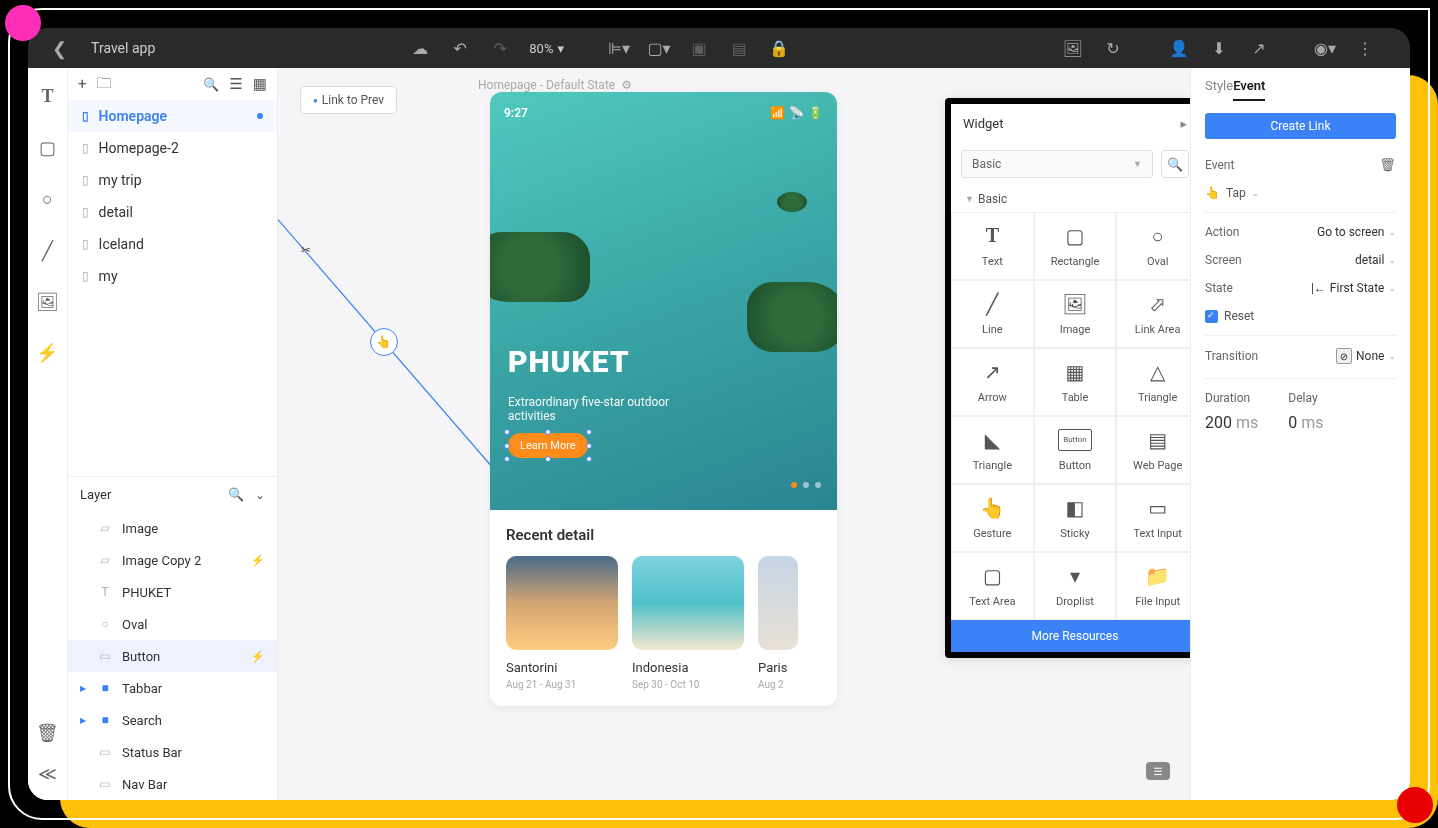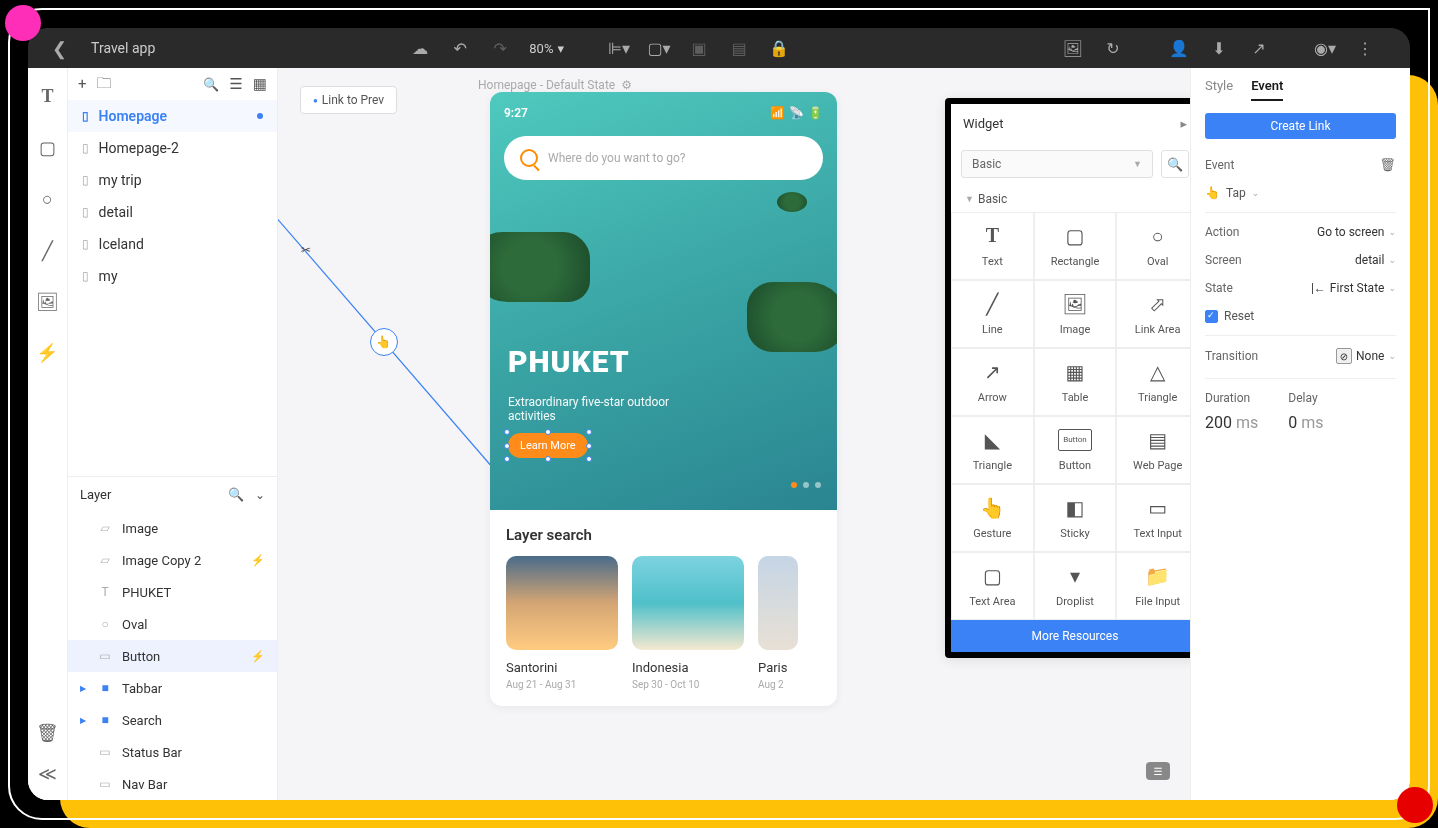--- a/index.html
+++ b/index.html
@@ -86,21 +86,21 @@
     .wp-section { font-size: 12px; color: #555; padding: 6px 14px; display: flex; gap: 4px; align-items: center; }
     .wp-grid { display: grid; grid-template-columns: repeat(3,1fr); }
     .wp-cell { height: 68px; border: .5px solid #eee; display: flex; flex-direction: column; align-items: center; justify-content: center; gap: 8px; cursor: pointer; }
     .wp-cell-ic { color: #555; font-size: 20px; height: 22px; display: flex; align-items: center; }
     .wp-cell-lbl { font-size: 11px; color: #555; }
     .wp-more { height: 32px; background: #3b82f6; color: #fff; font-size: 12px; display: flex; align-items: center; justify-content: center; cursor: pointer; }
     
     .note-icon { position: absolute; bottom: 20px; right: 20px; background: #888; color: #fff; border-radius: 4px; width: 24px; height: 18px; display: flex; align-items: center; justify-content: center; font-size: 10px; }
     
     .right-panel { width: 220px; background: #fff; border-left: 1px solid #eee; padding: 10px 14px; }
-    .rp-tabs { display: flex; gap: 18px; font-size: 13px; margin-bottom: 12px; }
+    .rp-tabs { display: flex; font-size: 13px; margin-bottom: 12px; }
     .rp-tab { color: #888; cursor: pointer; padding-bottom: 6px; }
     .rp-tab.active { color: #1a1a1a; font-weight: 600; border-bottom: 2px solid #1a1a1a; }
     .create-link { background: #3b82f6; color: #fff; font-size: 12px; height: 26px; display: flex; align-items: center; justify-content: center; border-radius: 3px; cursor: pointer; }
     .rp-section { margin-top: 18px; }
     .rp-row { display: flex; justify-content: space-between; align-items: center; font-size: 12px; color: #555; margin-bottom: 14px; }
     .rp-label { color: #666; }
     .rp-value { color: #333; display: flex; align-items: center; gap: 4px; }
     .rp-divider { height: 1px; background: #eee; margin: 12px 0; }
     .trash-ic { color: #666; cursor: pointer; font-size: 13px; }
     .tap-chip { display: flex; align-items: center; gap: 6px; color: #555; font-size: 12px; }
@@ -296,24 +296,20 @@
           <div class="island" style="top:100px;right:30px;width:30px;height:20px"></div>
 
           <div class="status-bar">
             <span>9:27</span>
             <span class="status-icons">
               <span>📶</span>
               <span>📡</span>
               <span>🔋</span>
             </span>
           </div>
-          <div class="search-pill">
-            <div class="search-ic"></div>
-            <span class="search-placeholder">Where do you want to go?</span>
-          </div>
           <div class="hero-text">
             <div class="hero-title">PHUKET</div>
             <div class="hero-sub">Extraordinary five-star outdoor activities</div>
             <div class="learn-more">
               <span>Learn More</span>
               <div class="sel-handle" style="top:-4px;left:-4px"></div>
               <div class="sel-handle" style="top:-4px;left:50%;margin-left:-3px"></div>
               <div class="sel-handle" style="top:-4px;right:-4px"></div>
               <div class="sel-handle" style="top:50%;left:-4px;margin-top:-3px"></div>
               <div class="sel-handle" style="top:50%;right:-4px;margin-top:-3px"></div>
@@ -322,21 +318,21 @@
               <div class="sel-handle" style="bottom:-4px;right:-4px"></div>
             </div>
           </div>
           <div class="pagination">
             <span class="pg-dot active"></span>
               <span class="pg-dot"></span>
               <span class="pg-dot"></span>
           </div>
         </div>
         <div class="recent">
-          <div class="rec-title">Layer search</div>
+          <div class="rec-title">Recent detail</div>
           <div class="rec-cards">
             <div class="rec-card">
               <div class="rec-img" style="background:linear-gradient(180deg,#4a6b8a,#d4a574,#ffcc80)"></div>
               <div class="rec-name">Santorini</div>
               <div class="rec-date">Aug 21 - Aug 31</div>
             </div>
             <div class="rec-card">
               <div class="rec-img" style="background:linear-gradient(180deg,#7dd3e0,#4fc0c9,#f5e8d0)"></div>
               <div class="rec-name">Indonesia</div>
               <div class="rec-date">Sep 30 - Oct 10</div>

